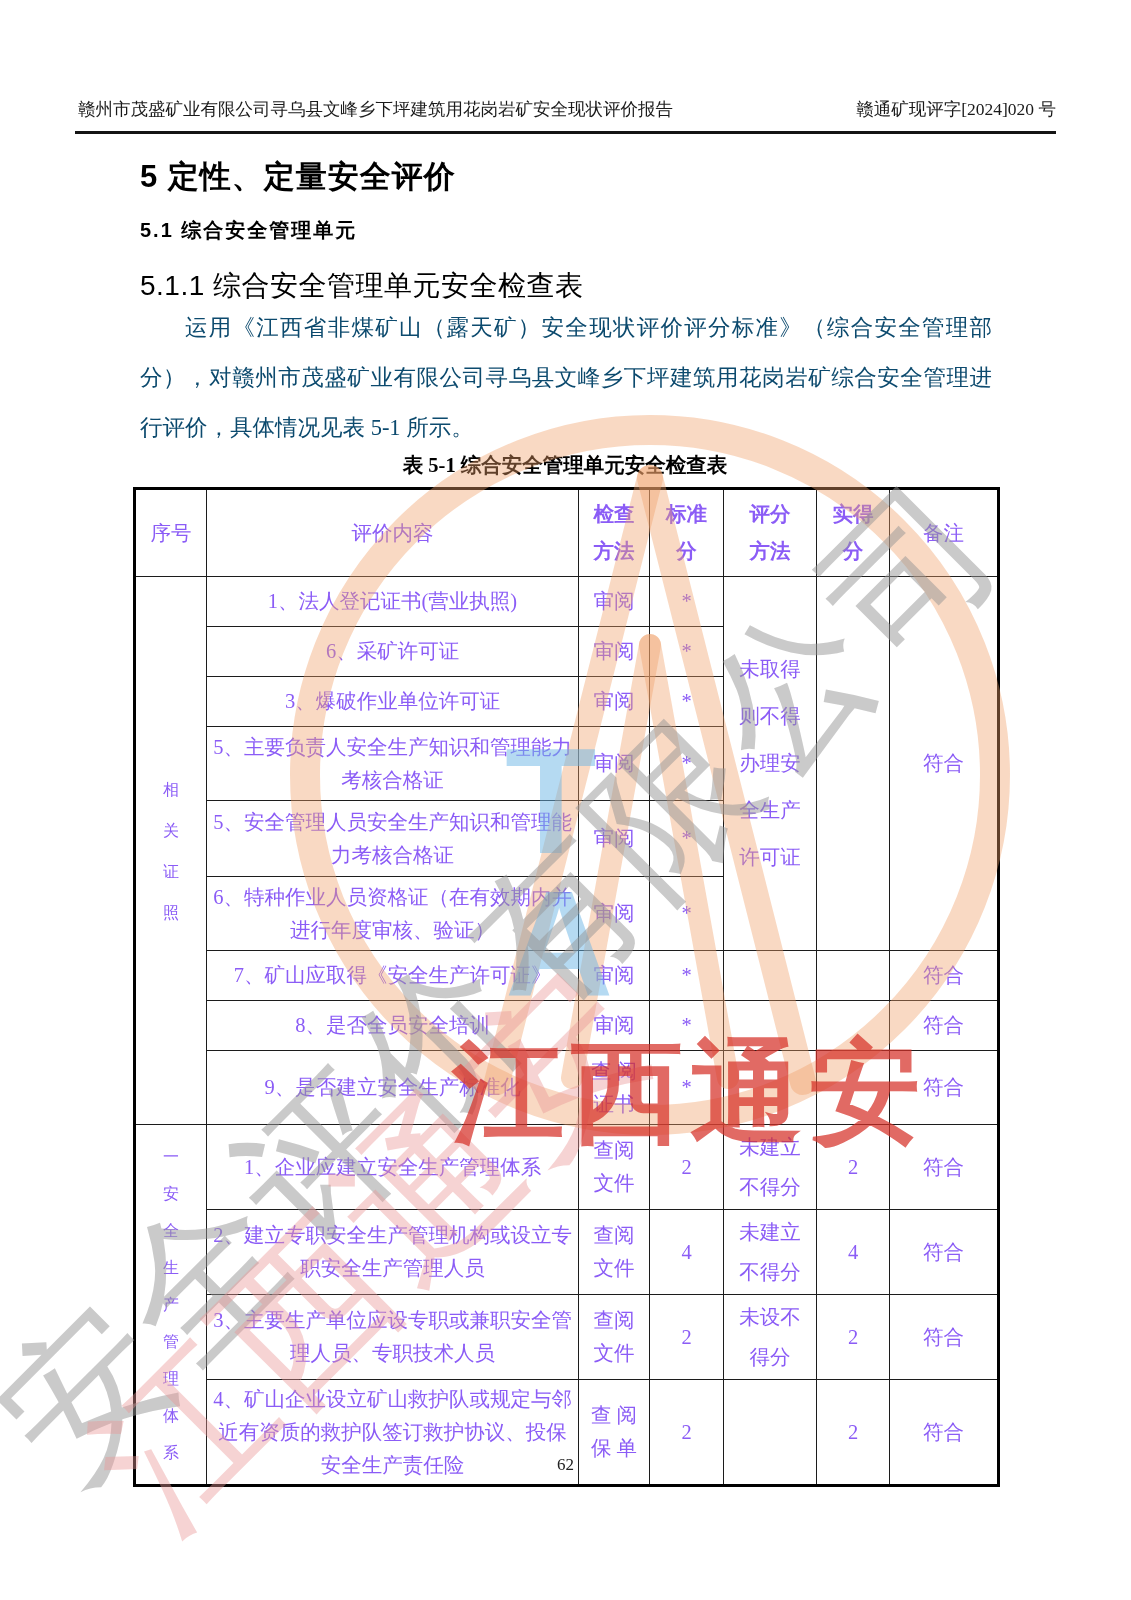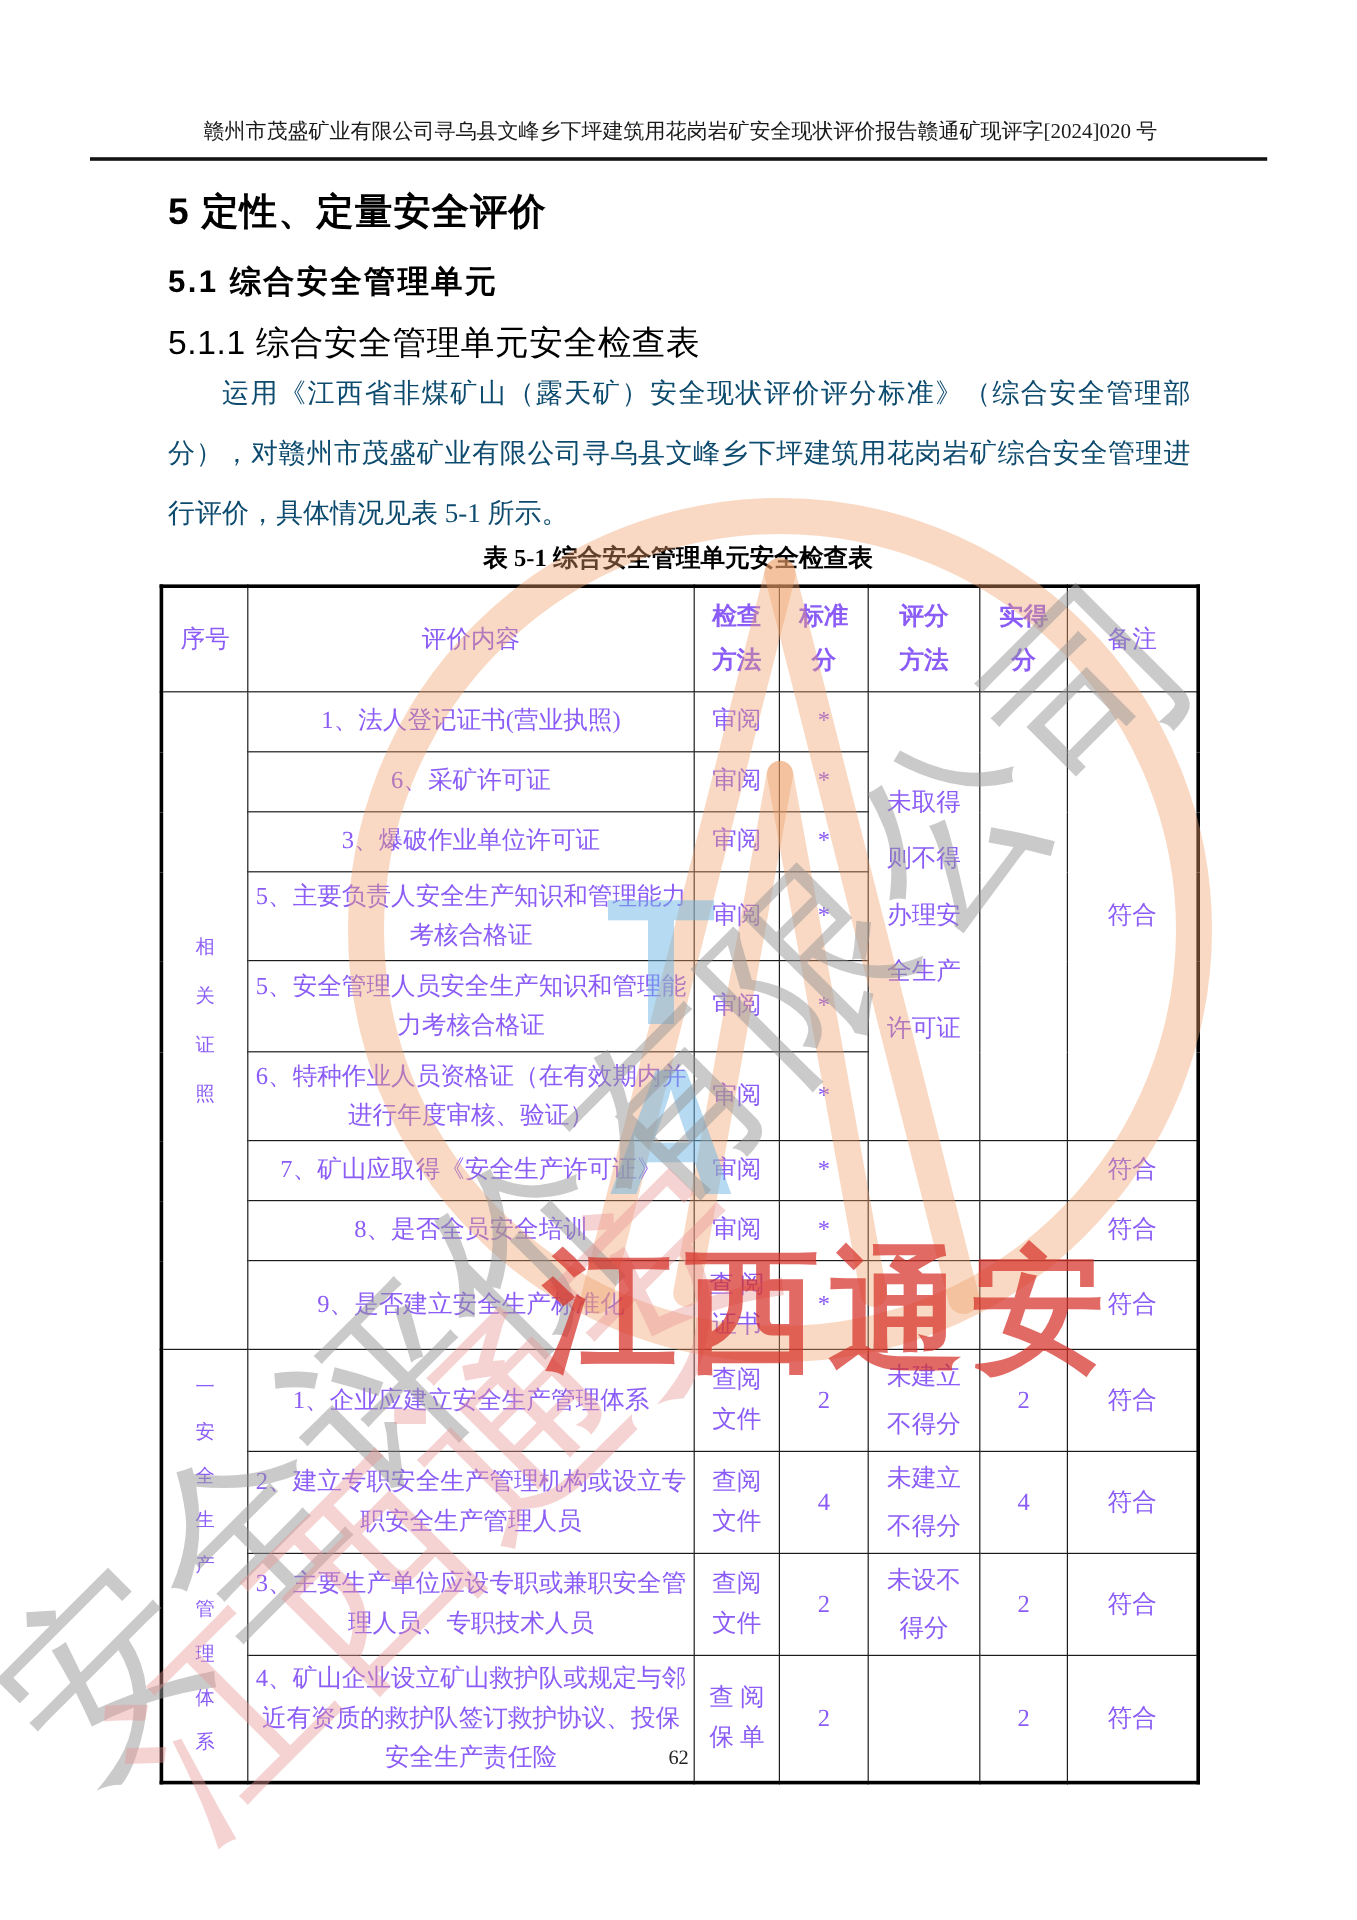--- a/index.html
+++ b/index.html
@@ -3,27 +3,27 @@
 <meta charset="utf-8">
 <style>
   html,body{margin:0;padding:0;background:#888;}
   .page{
     position:relative;width:1131px;height:1600px;background:#ffffff;
     overflow:hidden;font-family:"Liberation Serif","DejaVu Serif",serif;color:#111;
     margin:0 auto;
   }
   
   .pg-header{position:absolute;top:97px;left:78px;width:978px;display:flex;
-    justify-content:center;font-size:17.5px;color:#1a1a1a;}
+    justify-content:space-between;font-size:17.5px;color:#1a1a1a;}
   .pg-rule{position:absolute;top:131px;left:75px;width:981px;height:3px;background:#141414;}
   
   .h1{position:absolute;top:156px;left:140px;font-family:"Liberation Sans","DejaVu Sans",sans-serif;
       font-weight:700;font-size:31px;letter-spacing:1px;color:#000;}
   .h2{position:absolute;top:217px;left:140px;font-family:"Liberation Sans","DejaVu Sans",sans-serif;
-      font-weight:700;font-size:26px;letter-spacing:2px;color:#000;}
+      font-weight:700;font-size:20px;letter-spacing:2px;color:#000;}
   .h3{position:absolute;top:267px;left:140px;font-family:"Liberation Sans","DejaVu Sans",sans-serif;
       font-weight:400;font-size:28px;letter-spacing:0.5px;color:#000;}
   .para{position:absolute;top:303px;left:140px;width:852px;font-size:22.5px;line-height:50px;
       text-align:justify;text-indent:2em;color:#0c4a6e;}
   .tbl-caption{position:absolute;top:451px;left:133px;width:864px;text-align:center;
       font-weight:700;font-size:20.5px;color:#000;}
   
   .tbl-wrap{position:absolute;top:487px;left:133px;}
   table.checklist{border-collapse:collapse;table-layout:fixed;width:864px;
       font-size:20.5px;color:#8b5cf6;}

